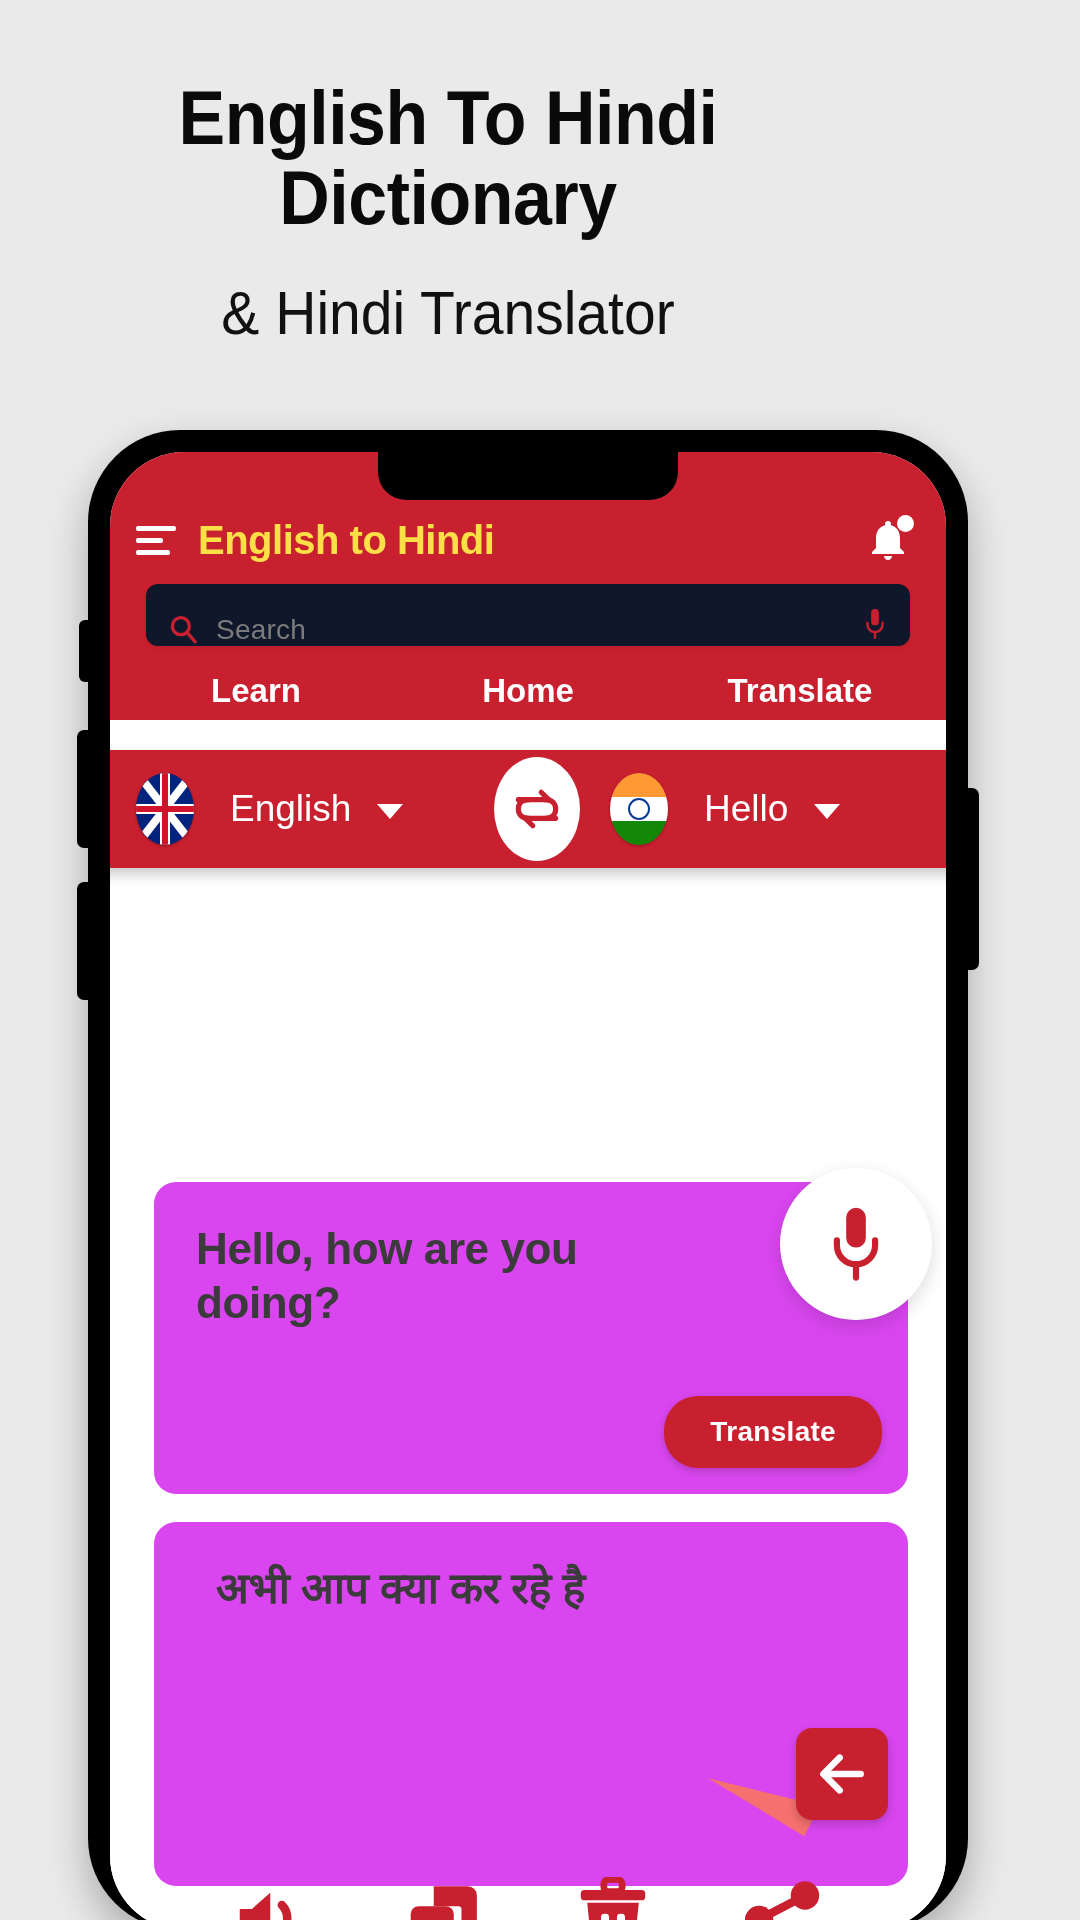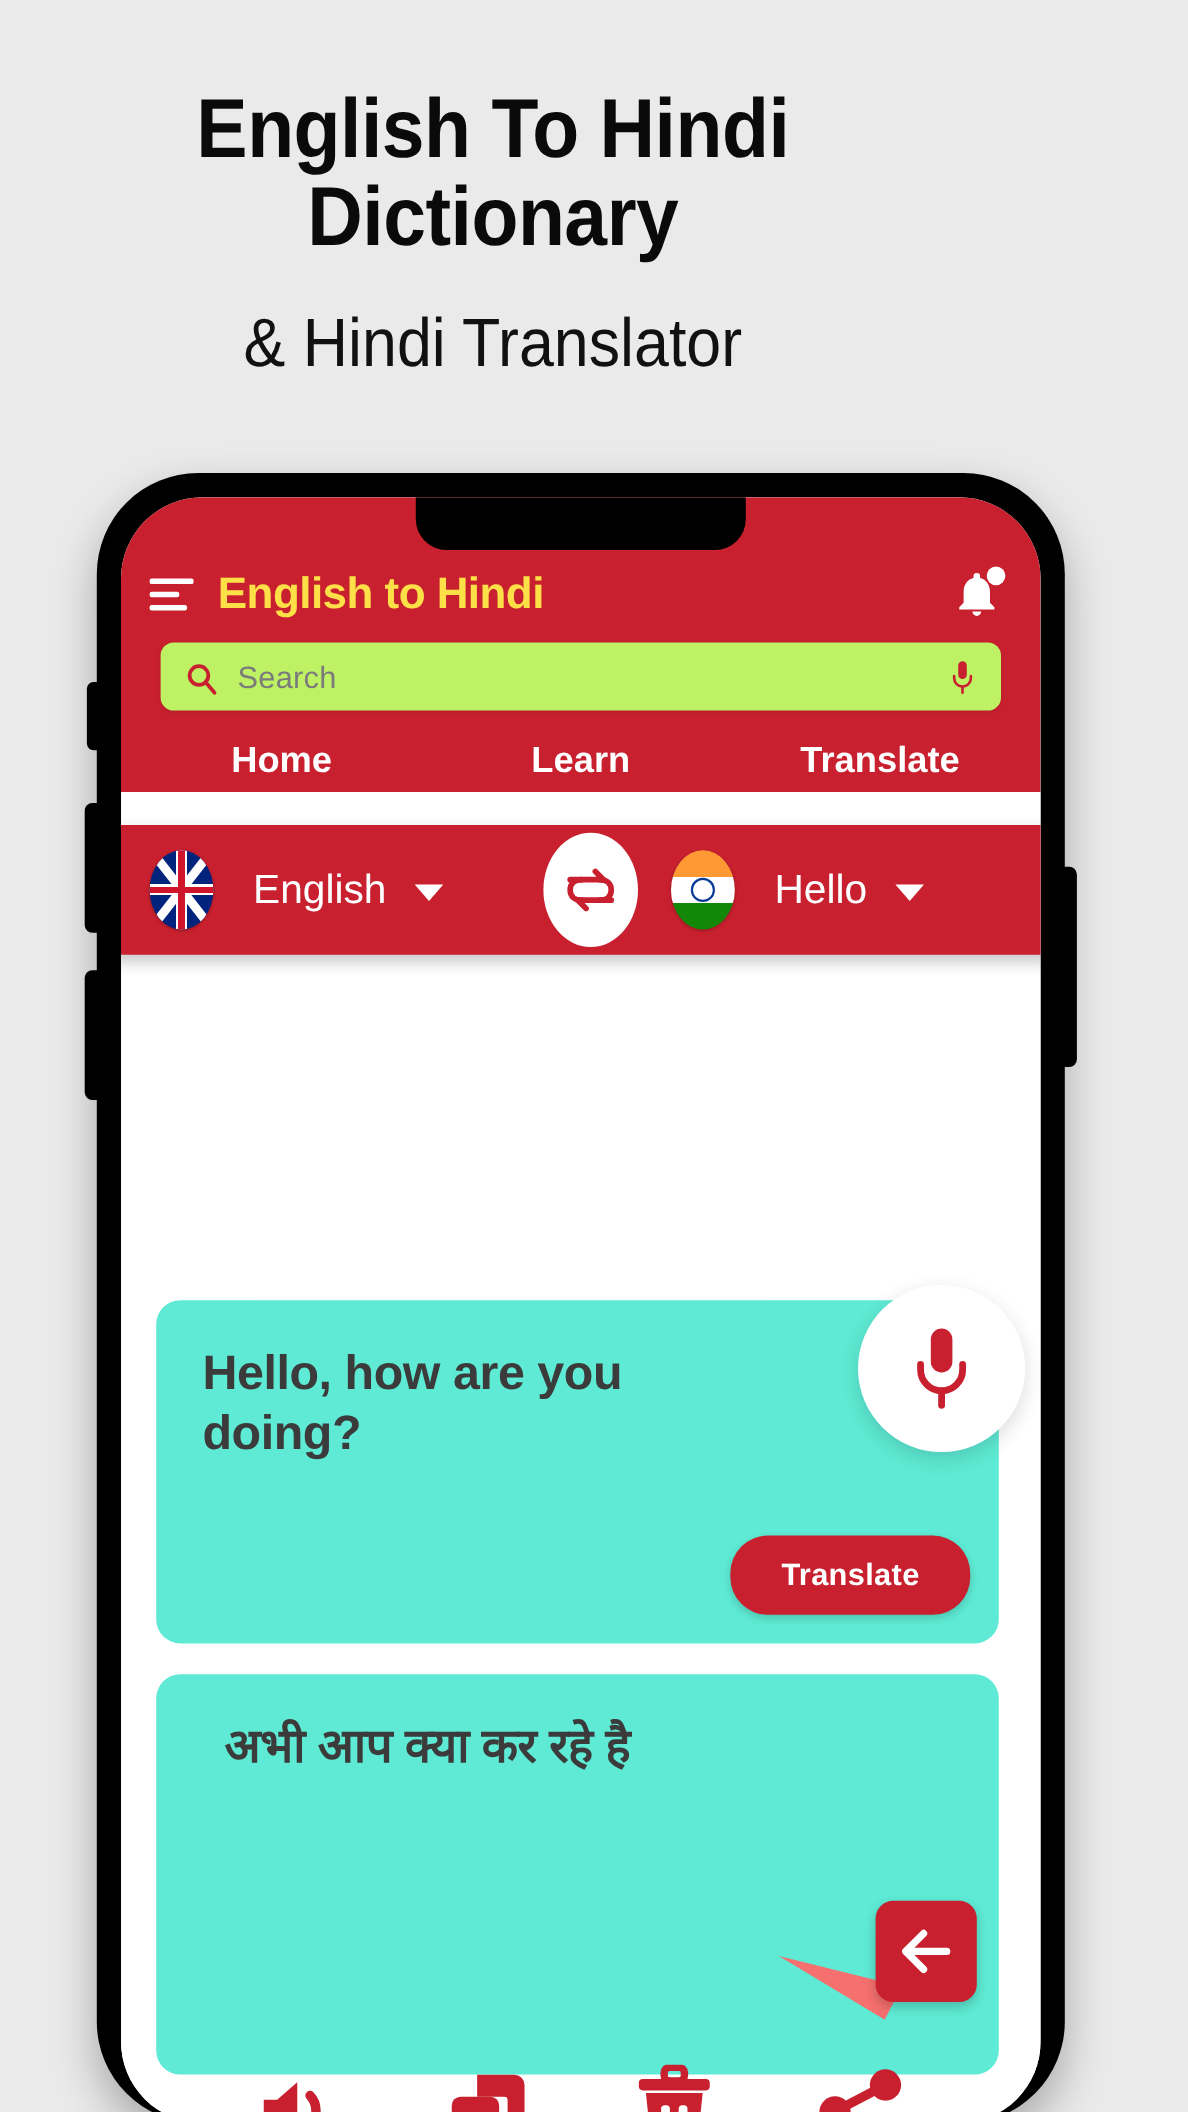--- a/index.html
+++ b/index.html
@@ -115,24 +115,24 @@
   .bell svg{ width:48px;height:48px; display:block;}
   .bell-dot{
     position:absolute; right:-2px; top:-1px;
     width:17px;height:17px;border-radius:50%;
     background:#fff;
   }
 
   
   .search-wrap{ padding:8px 36px 0 36px;}
   .search-box{
-    background:#bef264;
+    background:#0f172a;
     border-radius:12px;
     height:62px;
-    display:flex;align-items:flex-start;
+    display:flex;align-items:flex-end;
     padding:16px 22px 0 20px;
     box-shadow:0 2px 4px rgba(0,0,0,.08);
   }
   .search-icon{ width:34px;height:34px;flex:0 0 auto;}
   .search-txt{
     flex:1 1 auto;
     color:#7b7b7b;
     font-size:28px;
     padding-left:16px;
     letter-spacing:.2px;
@@ -255,22 +255,22 @@
 
   
   .content{
     position:relative;
     padding:0 0 0 0;
     background:#fff;
     height:100%;
   }
   .card{
     position:absolute;
-    left:32px; right:38px;
-    background:#5eead4;
+    left:44px; right:38px;
+    background:#d946ef;
     border-radius:22px;
   }
   .card-in{ top:462px; height:312px; }
   .card-out{ top:802px; height:364px;padding-left:20px; }
 
   .card-text{
     padding:40px 250px 0 42px;
     font-size:44px;
     font-weight:bold;
     color:#3b3b3b;
@@ -400,22 +400,22 @@
               <svg viewBox="0 0 24 30" fill="#C8202F">
                 <rect x="8.4" y="1" width="7.2" height="15" rx="3.6"></rect>
                 <path d="M5 13.5v1.8a7 7 0 0 0 14 0v-1.8" fill="none" stroke="#C8202F" stroke-width="2.2" stroke-linecap="round"></path>
                 <line x1="12" y1="22.5" x2="12" y2="27.5" stroke="#C8202F" stroke-width="2.2" stroke-linecap="round"></line>
               </svg>
             </span>
           </div>
         </div>
 
         <div class="tabs">
+          <div class="tab">Learn</div>
           <div class="tab active">Home</div>
-          <div class="tab">Learn</div>
           <div class="tab">Translate</div>
         </div>
       </div>
 
       <div class="lang-bar">
         <div class="lang-side">
           <span class="flag uk">
             <span class="dg">
                 <i></i>
                 <i></i>

